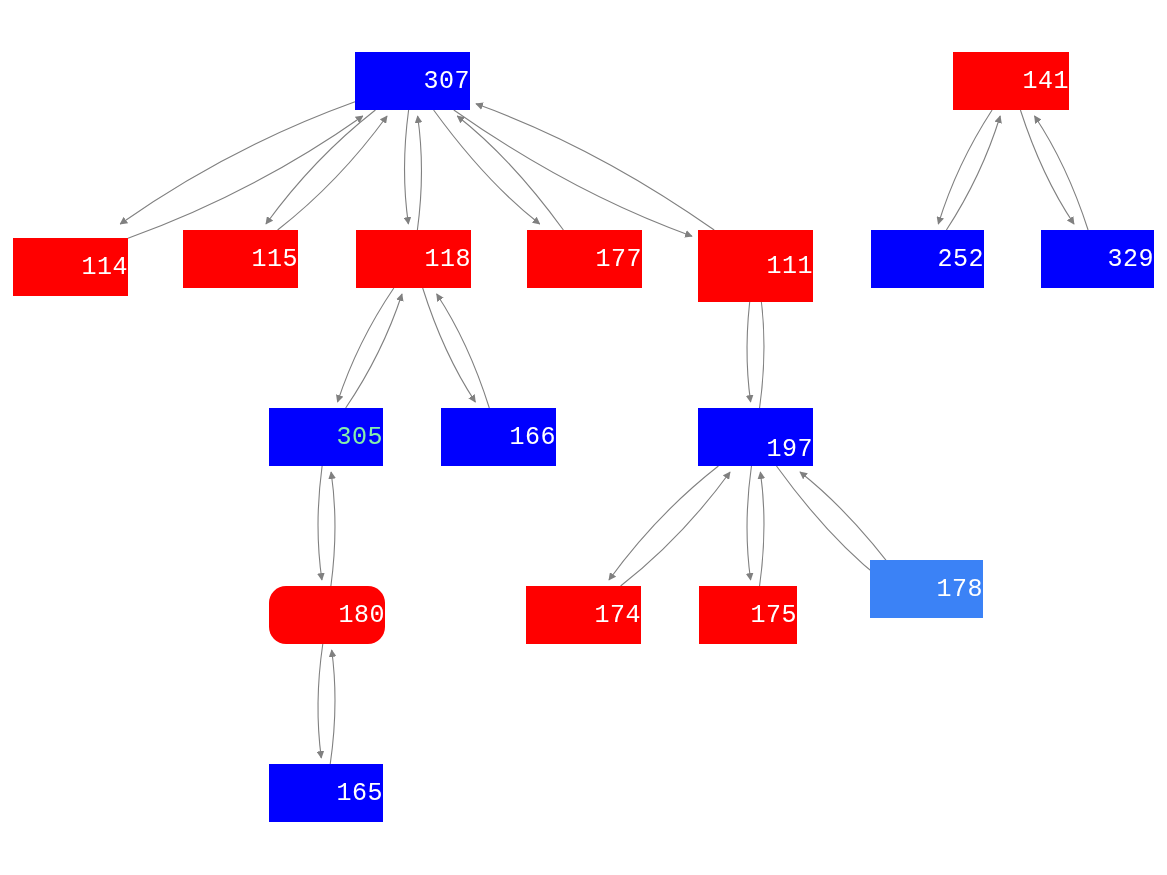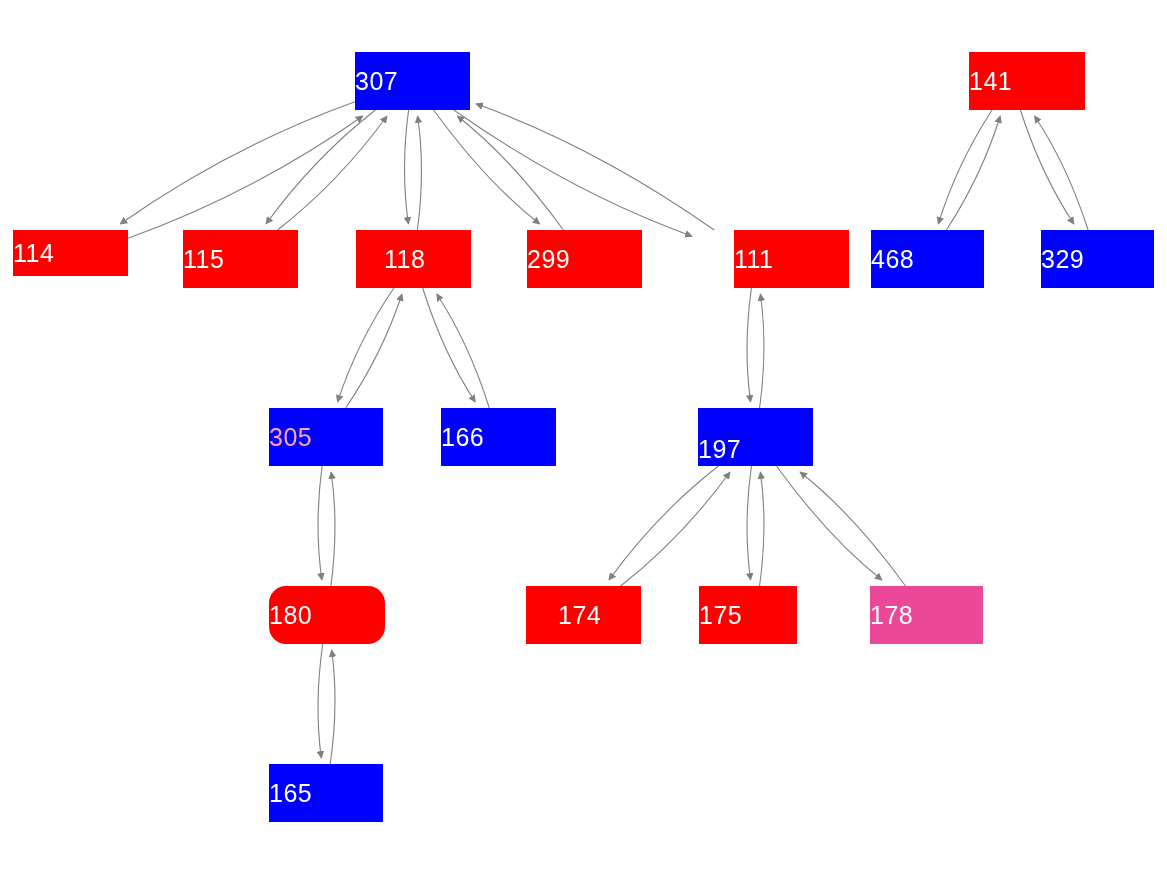--- a/index.html
+++ b/index.html
@@ -22,24 +22,24 @@
     left: 0;
     top: 0;
     width: 1167px;
     height: 875px;
     pointer-events: none;
   }
   .graph-node {
     position: absolute;
     display: flex;
     align-items: center;
-    justify-content: flex-start;
+    justify-content: flex-end;
     color: #ffffff;
     font-size: 25px;
-    font-family: Liberation Sans, sans-serif;
+    font-family: Liberation Mono, monospace;
     letter-spacing: 0.5px;
     line-height: 1;
     box-sizing: border-box;
     user-select: none;
   }
   .graph-node .node-label {
     pointer-events: none;
   }
 </style>
 </head>
@@ -82,62 +82,62 @@
         <path d="M 751.4399999999999 466 Q 743.04 526 750.6 580" fill="none" stroke="#808080" stroke-width="1.1" marker-end="url(#arrowhead)"></path>
         <path d="M 759.5600000000001 586 Q 767.96 526 760.4 472" fill="none" stroke="#808080" stroke-width="1.1" marker-end="url(#arrowhead)"></path>
         <path d="M 776.4781123105873 466 Q 828.54 537.97 881.990068804362 580" fill="none" stroke="#808080" stroke-width="1.1" marker-end="url(#arrowhead)"></path>
         <path d="M 905.5218876894127 586 Q 853.46 514.03 800.009931195638 472" fill="none" stroke="#808080" stroke-width="1.1" marker-end="url(#arrowhead)"></path>
       </g>
   </svg>
   <div id="nodes-layer">
       <div class="graph-node" style="left: 355px; top: 52px; width: 115px; height: 58px; background: rgb(0, 0, 255);">
         <span class="node-label" style="color: rgb(255, 255, 255);">307</span>
       </div>
-      <div class="graph-node" style="left: 953px; top: 52px; width: 116px; height: 58px; background: rgb(255, 0, 0); margin-left: 16px;">
+      <div class="graph-node" style="left: 953px; top: 52px; width: 116px; height: 58px; background: rgb(255, 0, 0);">
         <span class="node-label" style="color: rgb(255, 255, 255);">141</span>
       </div>
-      <div class="graph-node" style="left: 13px; top: 230px; width: 115px; height: 46px; background: rgb(255, 0, 0);">
+      <div class="graph-node" style="left: 13px; top: 238px; width: 115px; height: 58px; background: rgb(255, 0, 0);">
         <span class="node-label" style="color: rgb(255, 255, 255);">114</span>
       </div>
       <div class="graph-node" style="left: 183px; top: 230px; width: 115px; height: 58px; background: rgb(255, 0, 0);">
         <span class="node-label" style="color: rgb(255, 255, 255);">115</span>
       </div>
       <div class="graph-node" style="left: 356px; top: 230px; width: 115px; height: 58px; background: rgb(255, 0, 0); padding-left: 28px;">
         <span class="node-label" style="color: rgb(255, 255, 255);">118</span>
       </div>
       <div class="graph-node" style="left: 527px; top: 230px; width: 115px; height: 58px; background: rgb(255, 0, 0);">
-        <span class="node-label" style="color: rgb(255, 255, 255);">299</span>
+        <span class="node-label" style="color: rgb(255, 255, 255);">177</span>
       </div>
-      <div class="graph-node" style="left: 698px; top: 230px; width: 115px; height: 58px; background: rgb(255, 0, 0); margin-left: 36px;">
+      <div class="graph-node" style="left: 698px; top: 230px; width: 115px; height: 72px; background: rgb(255, 0, 0);">
         <span class="node-label" style="color: rgb(255, 255, 255);">111</span>
       </div>
       <div class="graph-node" style="left: 871px; top: 230px; width: 113px; height: 58px; background: rgb(0, 0, 255);">
-        <span class="node-label" style="color: rgb(255, 255, 255);">468</span>
+        <span class="node-label" style="color: rgb(255, 255, 255);">252</span>
       </div>
       <div class="graph-node" style="left: 1041px; top: 230px; width: 113px; height: 58px; background: rgb(0, 0, 255);">
         <span class="node-label" style="color: rgb(255, 255, 255);">329</span>
       </div>
       <div class="graph-node" style="left: 269px; top: 408px; width: 114px; height: 58px; background: rgb(0, 0, 255);">
-        <span class="node-label" style="color: #fca5a5;">305</span>
+        <span class="node-label" style="color: #86efac;">305</span>
       </div>
       <div class="graph-node" style="left: 441px; top: 408px; width: 115px; height: 58px; background: rgb(0, 0, 255);">
         <span class="node-label" style="color: rgb(255, 255, 255);">166</span>
       </div>
       <div class="graph-node" style="left: 698px; top: 408px; width: 115px; height: 58px; background: rgb(0, 0, 255);">
         <span class="node-label" style="color: rgb(255, 255, 255); margin-top: 24px;">197</span>
       </div>
       <div class="graph-node" style="left: 269px; top: 586px; width: 116px; height: 58px; background: rgb(255, 0, 0); border-radius: 17px;">
         <span class="node-label" style="color: rgb(255, 255, 255);">180</span>
       </div>
       <div class="graph-node" style="left: 526px; top: 586px; width: 115px; height: 58px; background: rgb(255, 0, 0);">
         <span class="node-label" style="color: rgb(255, 255, 255); margin-left: 32px;">174</span>
       </div>
       <div class="graph-node" style="left: 699px; top: 586px; width: 98px; height: 58px; background: rgb(255, 0, 0);">
         <span class="node-label" style="color: rgb(255, 255, 255);">175</span>
       </div>
-      <div class="graph-node" style="left: 870px; top: 586px; width: 113px; height: 58px; background: #ec4899;">
+      <div class="graph-node" style="left: 870px; top: 560px; width: 113px; height: 58px; background: #3b82f6;">
         <span class="node-label" style="color: rgb(255, 255, 255);">178</span>
       </div>
       <div class="graph-node" style="left: 269px; top: 764px; width: 114px; height: 58px; background: rgb(0, 0, 255);">
         <span class="node-label" style="color: rgb(255, 255, 255);">165</span>
       </div>
     </div>
 </div>
 
 </body></html>

